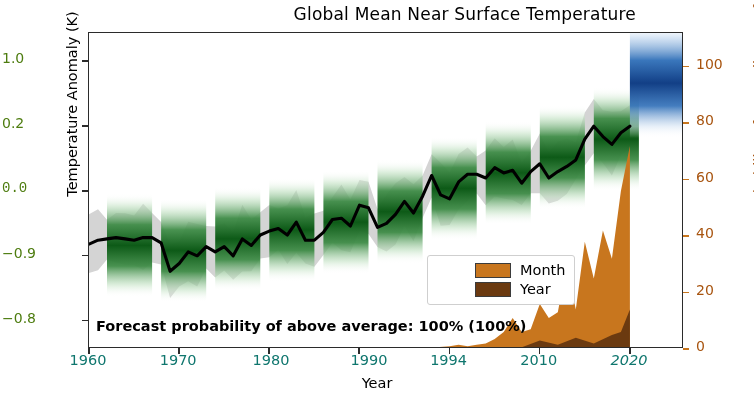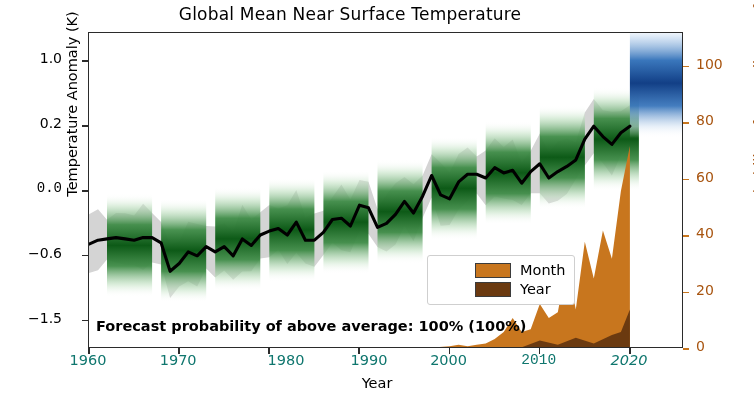--- a/index.html
+++ b/index.html
@@ -1,41 +1,41 @@
 <!DOCTYPE html>
 <html><head>
 <meta charset="utf-8">
 <style>
   html,body{margin:0;padding:0;background:#ffffff;}
   body{width:754px;height:402px;overflow:hidden;
        font-family:"DejaVu Sans","Liberation Sans",sans-serif;}
   #figure{position:relative;width:754px;height:402px;background:#fff;}
 
   #chart-title{
-    position:absolute;left:0;top:4px;width:636px;text-align:center;
-    font-size:17px;color:#000;letter-spacing:.2px;margin-left:32px;
+    position:absolute;left:0;top:4px;width:636px;text-align:right;
+    font-size:17px;color:#000;letter-spacing:.2px;
   }
 
   
   #plot-frame{
     position:absolute;left:88px;top:32px;width:595px;height:316px;
     border:1.6px solid #2b2b2b;box-sizing:border-box;background:#fff;
     overflow:hidden;
   }
   #plot-svg{position:absolute;left:0;top:0;width:595px;height:316px;}
 
   
   #ylabel-left{
     position:absolute;left:-48px;top:96px;width:240px;
     transform:rotate(-90deg);transform-origin:center center;
     text-align:center;font-size:14.5px;color:#000;
   }
   .ytick-left{
-    position:absolute;right:692px;width:60px;text-align:right;
-    font-size:14px;color:#000000;
+    position:absolute;right:692px;width:60px;text-align:left;
+    font-size:14px;color:#4d7c0f;
   }
   .ytick-mark-left{position:absolute;left:82px;width:6px;height:1.6px;background:#2b2b2b;}
 
   
   #ylabel-right{
     position:absolute;left:639px;top:96px;width:240px;
     transform:rotate(-90deg);transform-origin:center center;
     text-align:center;font-size:14.5px;color:#a8540f;
   }
   .ytick-right{
@@ -78,23 +78,23 @@
 
   <div id="chart-title">Global Mean Near Surface Temperature</div>
 
   <div id="ylabel-left">Temperature Anomaly (K)</div>
 
   <div id="ylabel-right">Probability of exceeding 1.5 °C</div>
 
   <div id="xlabel">Year</div>
 
   <div id="tick-layer">
-      <div class="ytick-left" style="top: 309.508px;">−1.5</div>
+      <div class="ytick-left" style="top: 309.508px;">−0.8</div>
       <div class="ytick-mark-left" style="top: 319.508px;"></div>
-      <div class="ytick-left" style="top: 244.754px;">−0.6</div>
+      <div class="ytick-left" style="top: 244.754px;">−0.9</div>
       <div class="ytick-mark-left" style="top: 254.754px;"></div>
       <div class="ytick-left" style="top: 180px; font-family: Liberation Mono, monospace;">0.0</div>
       <div class="ytick-mark-left" style="top: 190px;"></div>
       <div class="ytick-left" style="top: 115.246px;">0.2</div>
       <div class="ytick-mark-left" style="top: 125.246px;"></div>
       <div class="ytick-left" style="top: 50.4918px;">1.0</div>
       <div class="ytick-mark-left" style="top: 60.4918px;"></div>
       <div class="ytick-right" style="top: 338px;">0</div>
       <div class="ytick-mark-right" style="top: 348px;"></div>
       <div class="ytick-right" style="top: 281.571px;">20</div>
@@ -104,27 +104,27 @@
       <div class="ytick-right" style="top: 168.714px;">60</div>
       <div class="ytick-mark-right" style="top: 178.714px;"></div>
       <div class="ytick-right" style="top: 112.286px;">80</div>
       <div class="ytick-mark-right" style="top: 122.286px;"></div>
       <div class="ytick-right" style="top: 55.8571px;">100</div>
       <div class="ytick-mark-right" style="top: 65.8571px;"></div>
       <div class="xtick" style="left: 88px;">1960</div>
       <div class="xtick-mark" style="left: 88px;"></div>
       <div class="xtick" style="left: 178.152px;">1970</div>
       <div class="xtick-mark" style="left: 178.152px;"></div>
-      <div class="xtick" style="left: 286px;">1980</div>
+      <div class="xtick" style="left: 271px;">1980</div>
       <div class="xtick-mark" style="left: 268.303px;"></div>
       <div class="xtick" style="left: 369px;">1990</div>
       <div class="xtick-mark" style="left: 358.455px;"></div>
-      <div class="xtick" style="left: 448.606px;">2000</div>
+      <div class="xtick" style="left: 448.606px;">1994</div>
       <div class="xtick-mark" style="left: 448.606px;"></div>
-      <div class="xtick" style="left: 538.758px; font-family: Liberation Mono, monospace;">2010</div>
+      <div class="xtick" style="left: 538.758px;">2010</div>
       <div class="xtick-mark" style="left: 538.758px;"></div>
       <div class="xtick" style="left: 628.909px; font-style: italic;">2020</div>
       <div class="xtick-mark" style="left: 628.909px;"></div>
     </div>
 
   <div id="plot-frame">
     <svg id="plot-svg" viewBox="0 0 595 316" preserveAspectRatio="none">
       <defs id="svg-defs">
           <linearGradient id="grd-h0" x1="0" y1="0" x2="0" y2="1" gradientUnits="objectBoundingBox">
             <stop offset="0" stop-color="#ffffff" stop-opacity="0"></stop>

